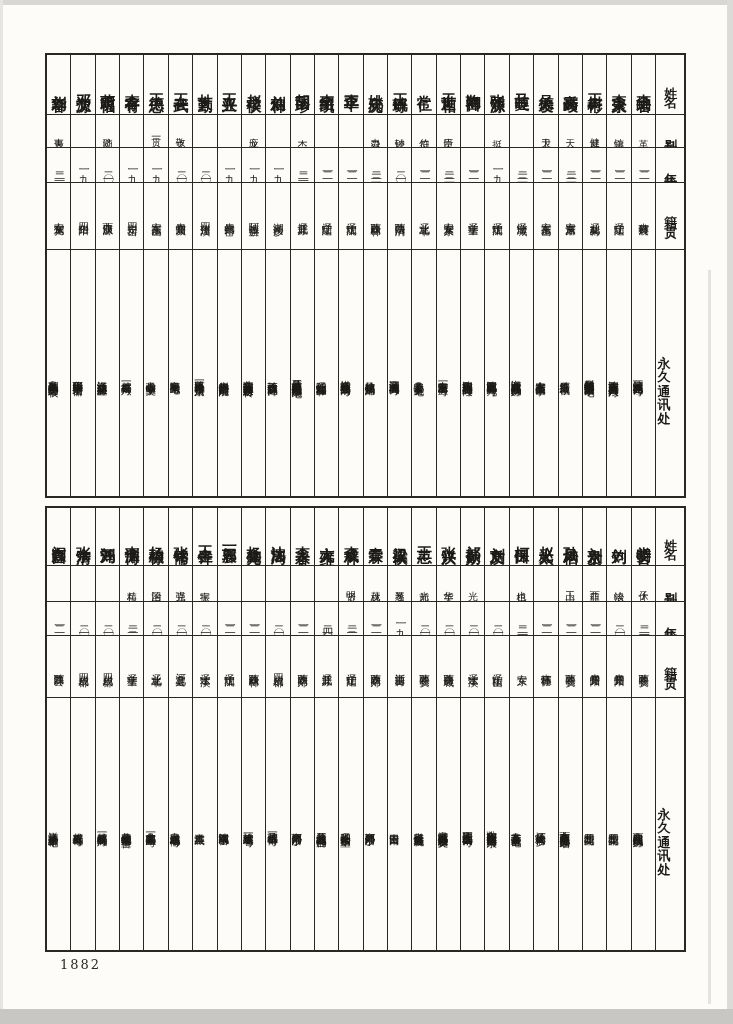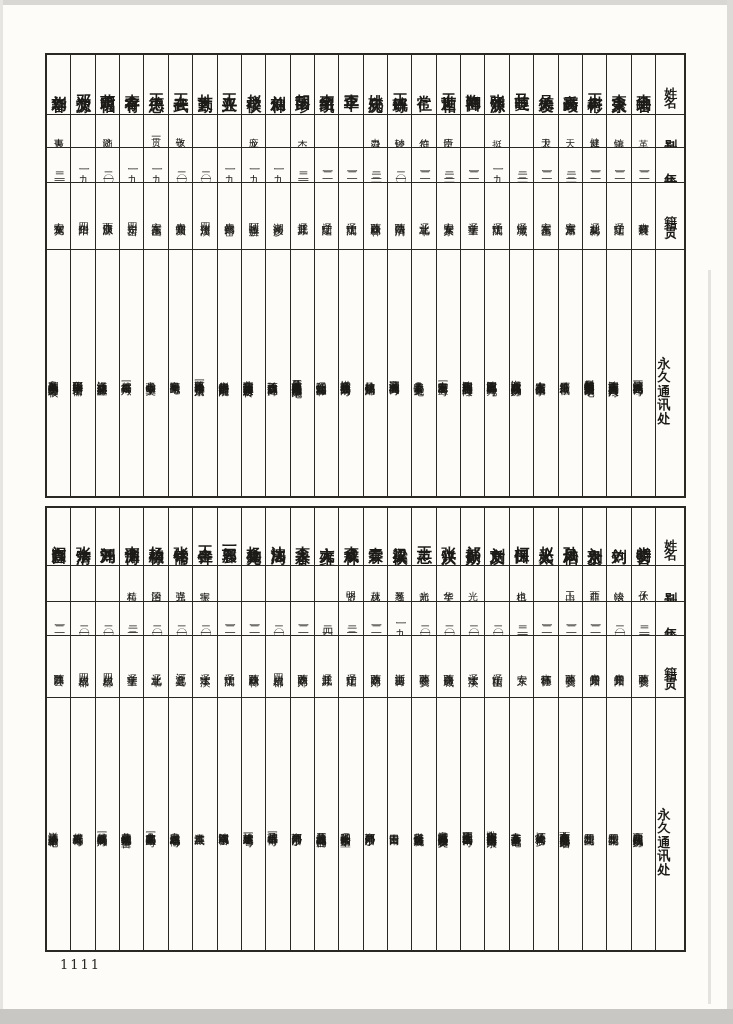--- a/index.html
+++ b/index.html
@@ -951,15 +951,15 @@
       </div>
       <div class="cell r4 origin">
         <span class="vtext">陕西洋县</span>
       </div>
       <div class="cell r5 address">
         <span class="vtext">洋县江坝乡磨子桥本宅</span>
       </div>
     </div>
   </div>
 
-<div class="page-number">1111</div>
+<div class="page-number">1882</div>
 
 <div class="edge-bottom"></div>
 
 </body></html>

